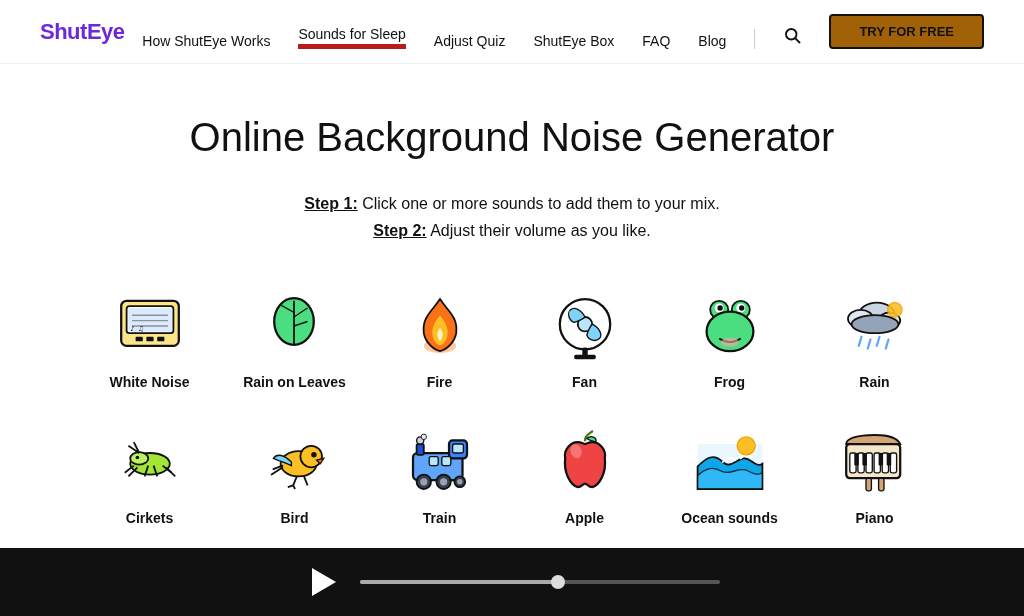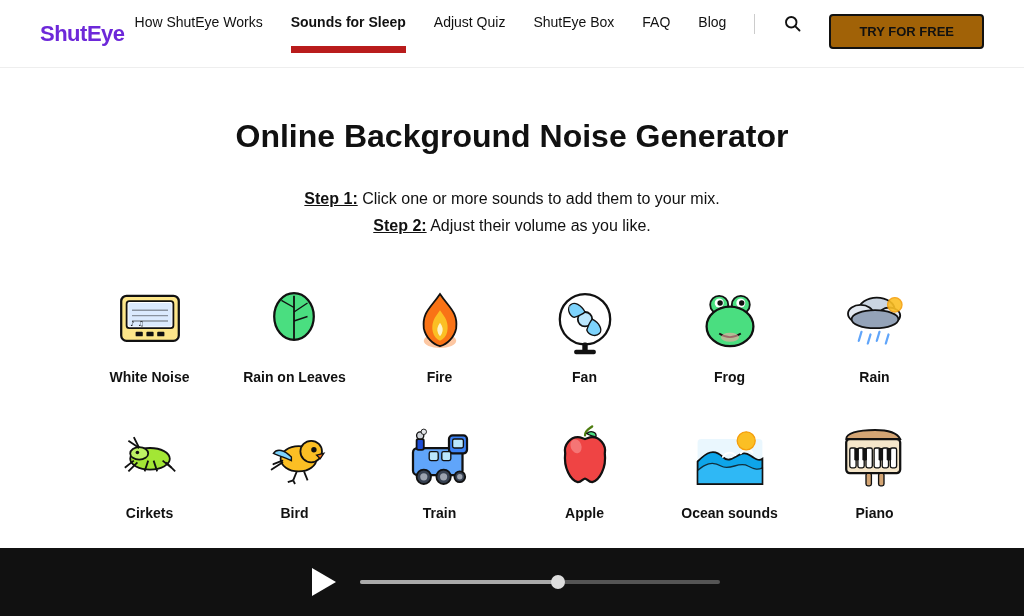--- a/index.html
+++ b/index.html
@@ -7,45 +7,45 @@
 
     
     header {
       display: flex; align-items: center; justify-content: space-between;
       padding: 14px 40px; border-bottom: 1px solid #eee;
       position: relative; z-index: 10;
     }
     .logo {
       font-size: 22px; font-weight: 800; letter-spacing: -0.5px; color: #6d28d9;
     }
-    nav { display: flex; align-items: flex-start; gap: 28px; }
+    nav { display: flex; align-items: flex-end; gap: 28px; }
     nav a {
       text-decoration: none; color: #111; font-size: 14px; font-weight: 500;
       white-space: nowrap;
     }
     nav a.active {
-      font-weight: 700; border-bottom: 7px solid #b91c1c; padding-bottom: 16px;
+      font-weight: 400; border-bottom: 5px solid #b91c1c; padding-bottom: 2px;
     }
     .nav-divider { width: 1px; height: 20px; background: #ccc; }
     .search-icon-btn {
       background: none; border: none; cursor: pointer; font-size: 18px; color: #111;
     }
     .try-btn {
       background: #a16207; border: 2px solid #111; color: #111; font-weight: 700;
       font-size: 13px; padding: 8px 28px; border-radius: 4px; cursor: pointer;
       white-space: nowrap;
     }
 
     
     main {
       max-width: 900px; margin: 0 auto; padding: 50px 20px 60px;
       text-align: center;
     }
     .page-title {
-      font-size: 32px; font-weight: 700; line-height: 1.15; margin-bottom: 30px;
+      font-size: 40px; font-weight: 400; line-height: 1.15; margin-bottom: 30px;
     }
     .instructions { margin-bottom: 46px; font-size: 16px; line-height: 1.7; }
     .instructions .step-label {
       font-weight: 700; text-decoration: underline;
     }
 
     
     .sound-grid {
       display: grid;
       grid-template-columns: repeat(6, 1fr);

